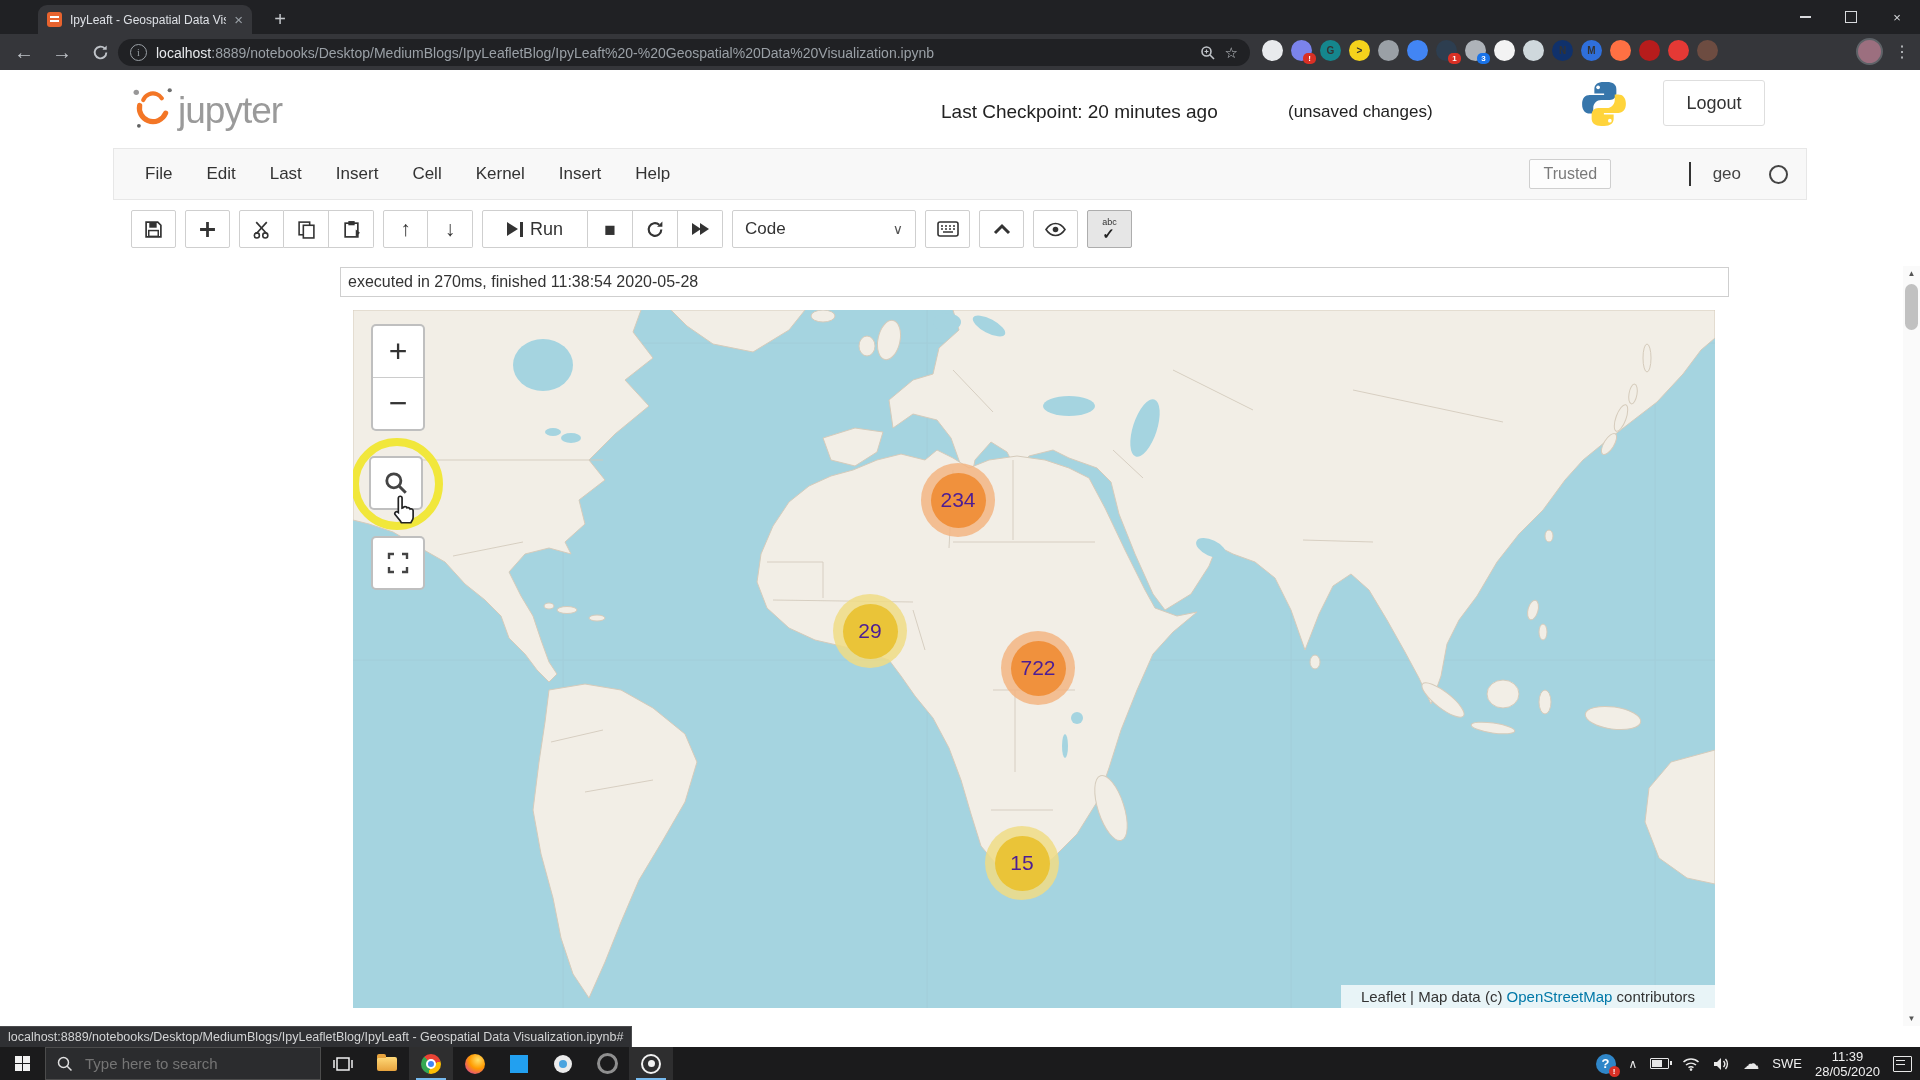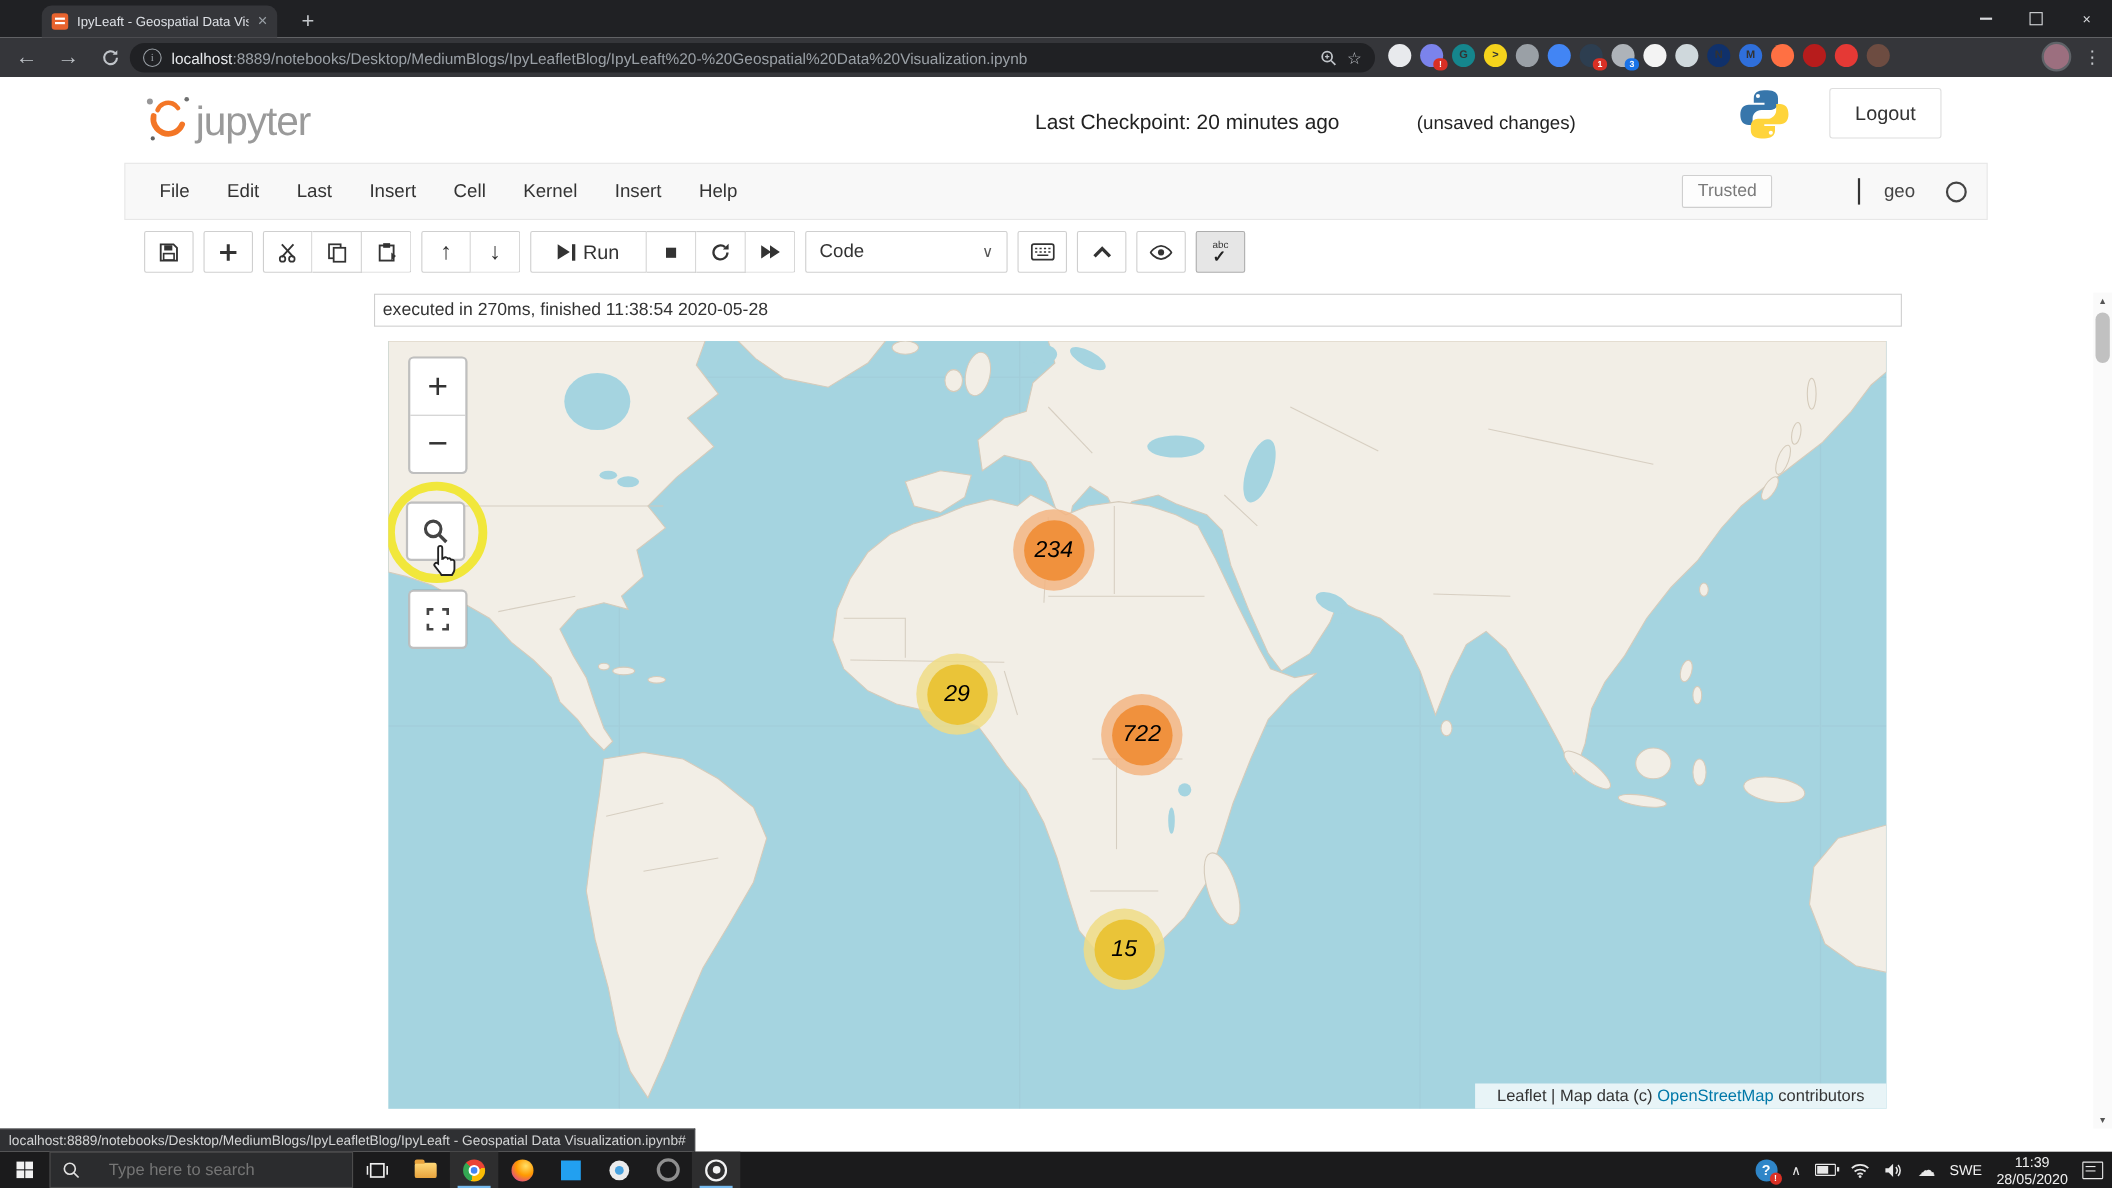--- a/index.html
+++ b/index.html
@@ -95,21 +95,21 @@
   .fsbtn{left:18px;top:226px;}
   .ring{position:absolute;left:-2px;top:128px;width:76px;height:76px;border:8px solid var(--highlight_ring,#f1e73b);
        border-radius:50%;z-index:6;pointer-events:none;}
   .cursor{position:absolute;left:36px;top:184px;z-index:7;}
   .attribution{position:absolute;right:0;bottom:0;background:rgba(255,255,255,0.75);padding:3px 20px;
        font-size:15px;color:#333;z-index:5;}
   .attribution a{color:var(--link,#0078a8);text-decoration:none;}
   .cluster{position:absolute;width:74px;height:74px;margin:-37px 0 0 -37px;border-radius:50%;
        display:flex;align-items:center;justify-content:center;z-index:4;}
   .cluster .inner{width:55px;height:55px;border-radius:50%;display:flex;align-items:center;justify-content:center;
-       font-size:21px;color:#000000;font-style:italic;}
+       font-size:21px;color:#4c1d95;}
   .cluster.orange{background:var(--cluster_orange_halo);}
   .cluster.orange .inner{background:var(--cluster_orange);}
   .cluster.yellow{background:var(--cluster_yellow_halo);}
   .cluster.yellow .inner{background:var(--cluster_yellow);}
   
   .scroll{position:absolute;left:1903px;top:266px;width:17px;height:760px;background:#fafafa;}
   .scroll .arr{height:15px;color:#555;font-size:8px;display:flex;align-items:center;justify-content:center;}
   .scroll .arr.dn{position:absolute;bottom:0;left:0;right:0;}
   .thumb{position:absolute;left:2px;top:18px;width:13px;height:46px;background:#c1c1c1;border-radius:7px;}
   
@@ -117,21 +117,21 @@
        font-size:12.5px;display:inline-flex;align-items:center;padding:0 8px;border:1px solid #4a4b4d;border-left:0;border-bottom:0;box-sizing:border-box;}
   
   .taskbar{position:absolute;left:0;top:1047px;width:1920px;height:33px;background:#1b1b1c;display:flex;
        align-items:center;color:#eee;}
   .start{width:45px;height:33px;display:flex;align-items:center;justify-content:center;}
   .winlogo{display:grid;grid-template-columns:7px 7px;grid-gap:1.5px;}
   .winlogo span{width:7px;height:7px;background:#f2f2f2;}
   .tsearch{width:276px;height:33px;background:#2b2c2e;border:1px solid #4c4c4c;box-sizing:border-box;
        display:flex;align-items:center;gap:10px;padding-left:11px;}
   .tsearch input{background:transparent;border:0;outline:none;color:#c8c8c8;font-size:15px;width:220px;
-       font-family:"Liberation Sans",sans-serif;margin-left:14px;}
+       font-family:"Liberation Sans",sans-serif;}
   .ticon{width:44px;height:33px;display:flex;align-items:center;justify-content:center;position:relative;}
   .ticon.active{background:#2e2e2f;}
   .ticon.active:after{content:"";position:absolute;left:7px;right:7px;bottom:0;height:2px;background:#76b9ed;}
   .folder{width:20px;height:14px;background:linear-gradient(#ffd978,#e8a33d);border-radius:2px;position:relative;}
   .folder:before{content:"";position:absolute;left:0;top:-3px;width:9px;height:4px;background:#e8a33d;border-radius:2px 2px 0 0;}
   .chrome-ic{width:20px;height:20px;border-radius:50%;
        background:conic-gradient(from -45deg,#ea4335 0 120deg,#fbbc05 120deg 240deg,#34a853 240deg 360deg);position:relative;}
   .chrome-ic:after{content:"";position:absolute;left:5px;top:5px;width:10px;height:10px;border-radius:50%;
        background:#4285f4;border:2px solid #fff;box-sizing:border-box;}
   .firefox-ic{width:20px;height:20px;border-radius:50%;

